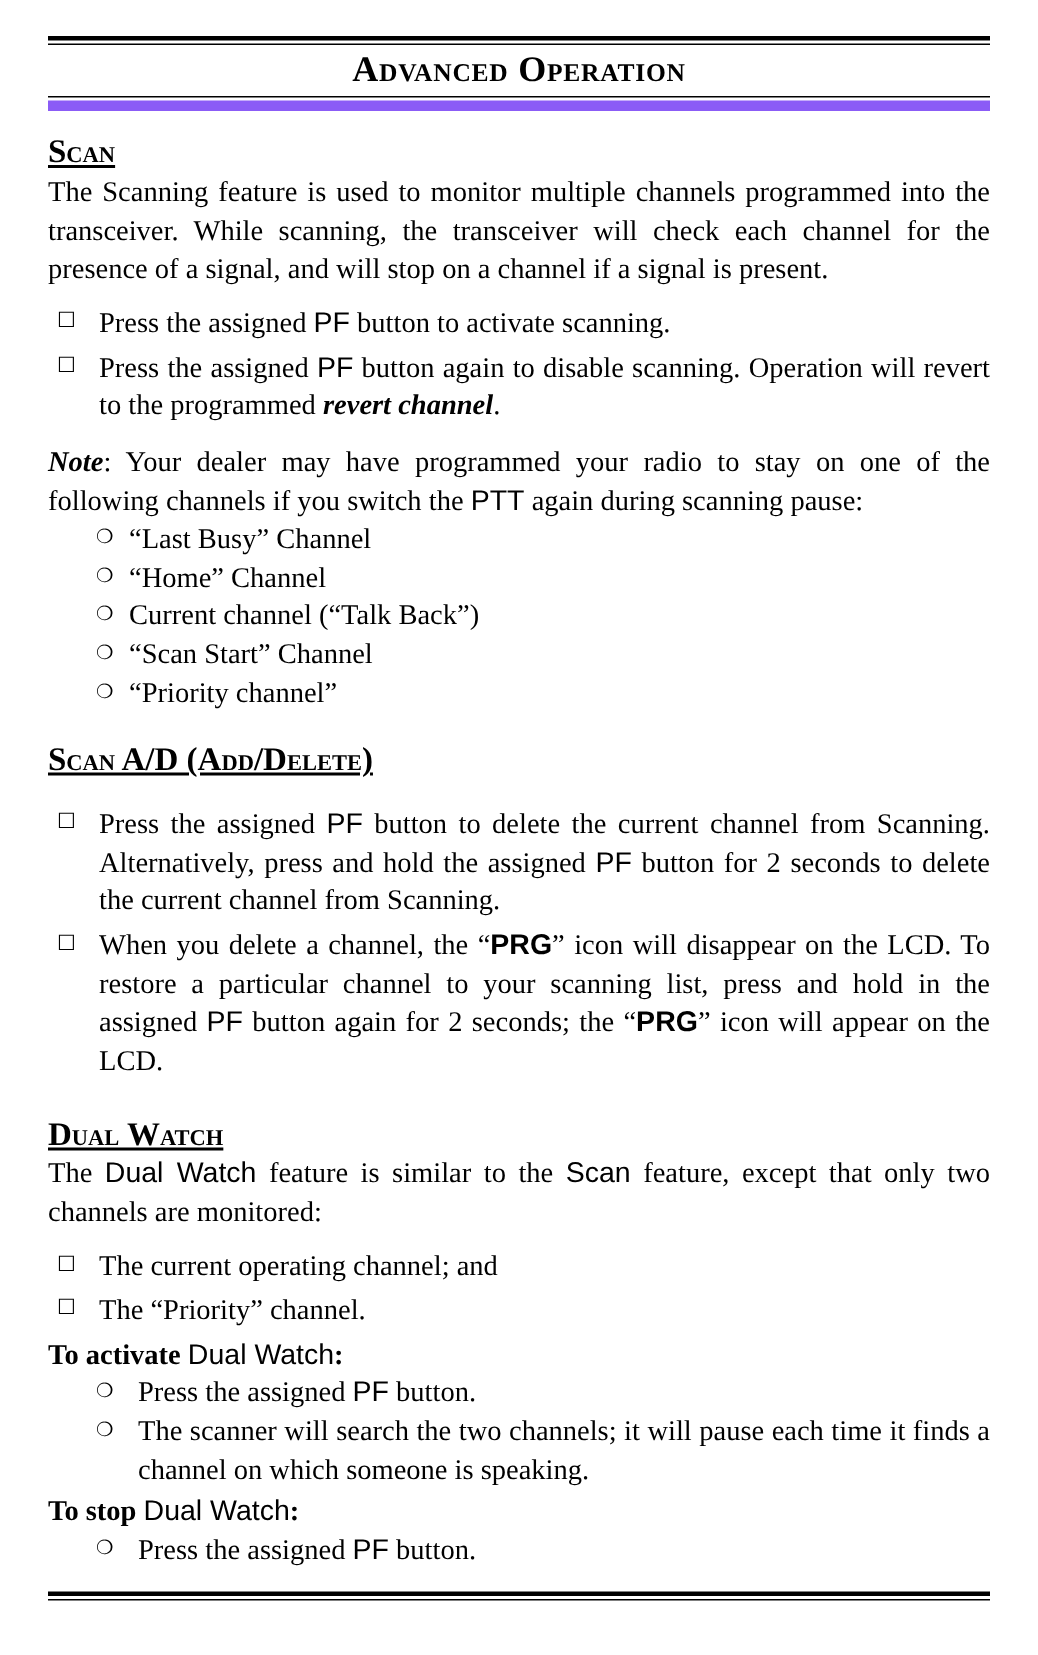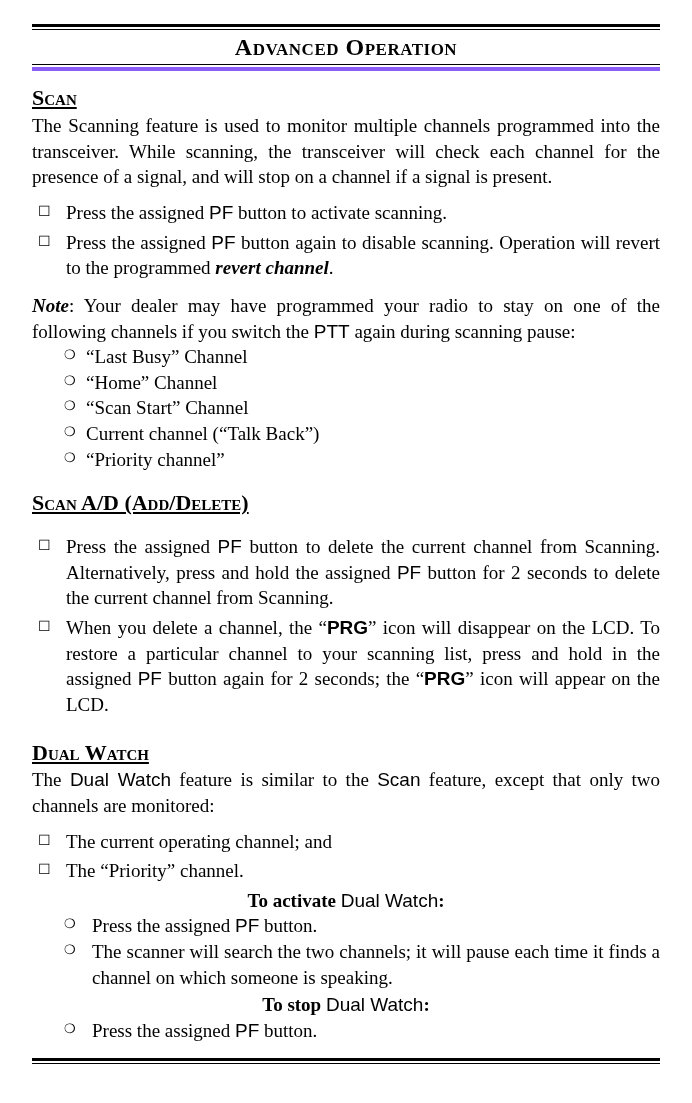--- a/index.html
+++ b/index.html
@@ -8,21 +8,21 @@
       height: 1103px;
       font-family: 'Times New Roman', Times, serif;
       font-size: 19px;
       color: #000;
       padding: 24px 32px 20px 32px;
       line-height: 1.35;
       background: #fff;
     }
     .title-box {
       border-top: 3px solid #000;
-      border-bottom: 4px solid #8b5cf6;
+      border-bottom: 7px solid #8b5cf6;
       position: relative;
       padding: 2px 0;
       margin-bottom: 12px;
     }
     .title-box::before {
       content: "";
       position: absolute;
       top: 2px; left: 0; right: 0;
       border-top: 1px solid #000;
     }
@@ -83,21 +83,21 @@
       left: -18px;
       top: 2px;
       font-size: 13px;
     }
     .circle-list.indented > li {
       padding-left: 10px;
     }
     .bold { font-weight: normal; font-family: Arial, sans-serif; }
     .bold-italic { font-weight: bold; font-style: italic; }
     .bold-italic-sans { font-weight: bold; font-family: Arial, sans-serif; }
-    .subheading { font-weight: bold; margin-top: 2px; text-align: center; }
+    .subheading { font-weight: bold; margin-top: 2px; }
     .footer-rule {
       border-top: 3px solid #000;
       position: relative;
       margin-top: 14px;
       padding-top: 2px;
     }
     .footer-rule::before {
       content: "";
       position: absolute;
       top: 2px; left: 0; right: 0;
@@ -120,22 +120,22 @@
   <li><span>Press the assigned </span><span class="bold">PF</span><span> button again to disable scanning. Operation will revert to the programmed </span><span class="bold-italic">revert channel</span><span>.</span></li>
 </ul>
 
 <div class="spacer"></div>
 
 <p class="para" style="margin-bottom:0"><span class="bold-italic">Note</span><span>: Your dealer may have programmed your radio to stay on one of the following channels if you switch the </span><span class="bold">PTT</span><span> again during scanning pause:</span></p>
 
 <ul class="circle-list">
   <li>“Last Busy” Channel</li>
   <li>“Home” Channel</li>
+  <li>Current channel (“Talk Back”)</li>
   <li>“Scan Start” Channel</li>
-  <li>Current channel (“Talk Back”)</li>
   <li>“Priority channel”</li>
 </ul>
 
 <div class="spacer"></div>
 
 <div class="section-heading">Scan A/D (Add/Delete)</div>
 <ul class="bullet-list" style="margin-top:16px">
   <li><span>Press the assigned </span><span class="bold">PF</span><span> button to delete the current channel from Scanning. Alter­natively, press and hold the assigned </span><span class="bold">PF</span><span> button for 2 seconds to delete the current channel from Scanning.</span></li>
   <li><span>When you delete a channel, the “</span><span class="bold-italic-sans">PRG</span><span>” icon will disappear on the LCD. To restore a particular channel to your scanning list, press and hold in the assigned </span><span class="bold">PF</span><span> button again for 2 seconds; the “</span><span class="bold-italic-sans">PRG</span><span>” icon will appear on the LCD.</span></li>
 </ul>

